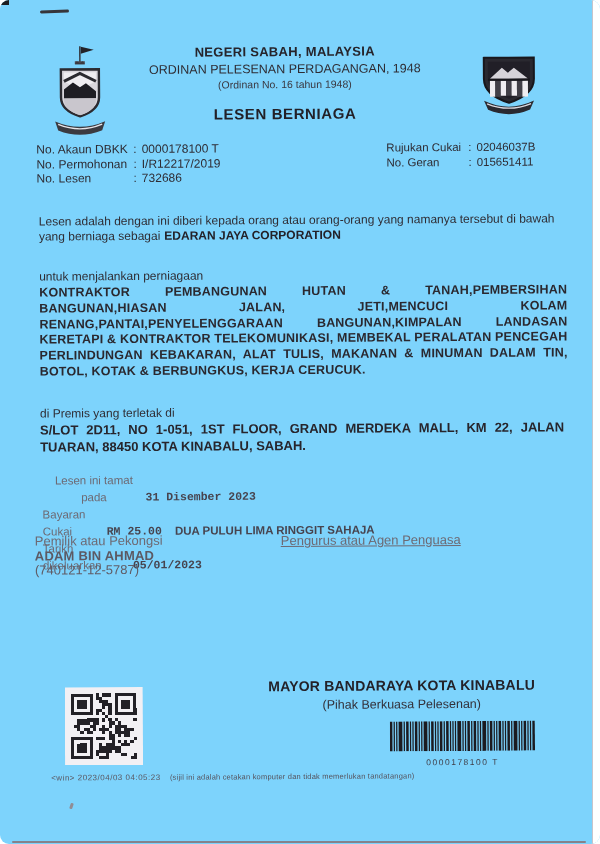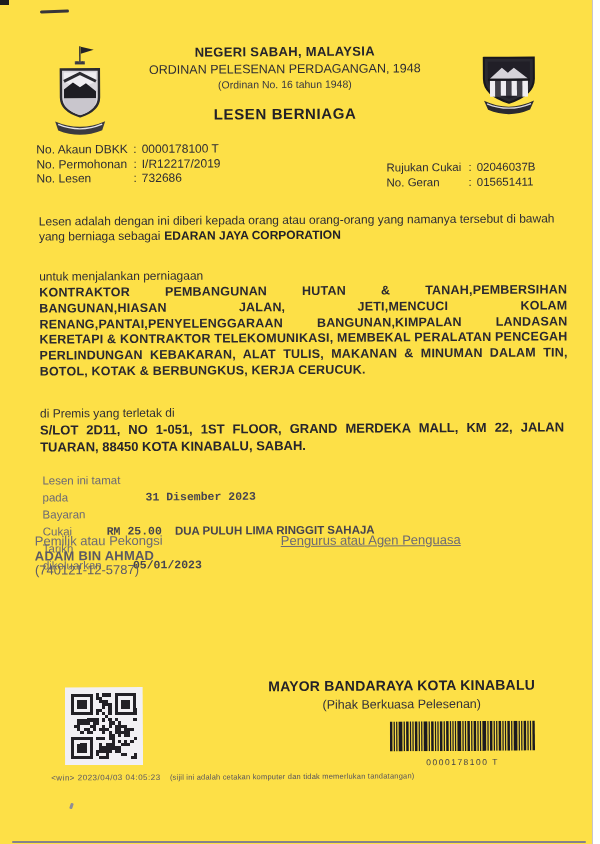--- a/index.html
+++ b/index.html
@@ -1,18 +1,18 @@
 <!DOCTYPE html>
 <html><head>
 <meta charset="utf-8">
 <style>
   html,body{margin:0;padding:0;}
   body{width:600px;height:844px;background:#fff;font-family:"Liberation Sans",sans-serif;}
-  .paper{position:relative;width:600px;height:844px;background:#fde047;overflow:hidden;
-         color:#2c2a31;-webkit-font-smoothing:antialiased;}
+  .paper{position:relative;width:600px;height:844px;background:#7dd3fc;overflow:hidden;
+         color:#2c2a31;border-radius:9px;-webkit-font-smoothing:antialiased;}
   .scan-rotate{position:absolute;inset:0;transform:rotate(-0.35deg);transform-origin:50% 50%;}
 
   
   .right-edge-white{position:absolute;right:0;top:0;width:7px;height:100%;background:#ffffff;}
   .right-edge-line{position:absolute;right:6px;top:0;width:2px;height:100%;background:#c7c4cb;}
   .bottom-edge{position:absolute;left:12px;right:14px;bottom:1px;height:2px;background:#85828b;border-radius:2px;}
   .corner-speck{position:absolute;left:0;top:0;width:9px;height:5px;background:#1d1d1f;}
   .pen-mark{position:absolute;left:40px;top:10px;width:29px;height:3px;background:#37353a;border-radius:2px;transform:rotate(-2deg);}
   .small-speck{position:absolute;left:70px;top:803px;width:3px;height:6px;background:#908d95;transform:rotate(18deg);border-radius:1px;}
 
@@ -21,21 +21,21 @@
   .h-line1{font-weight:bold;font-size:13px;letter-spacing:.3px;color:#26242b;}
   .h-line2{font-size:12.5px;margin-top:3px;color:#2e2c33;}
   .h-line3{font-size:10.5px;margin-top:2px;color:#3a3840;}
   .h-title{font-weight:bold;font-size:15px;letter-spacing:.6px;margin-top:15px;color:#222027;}
 
   .crest{position:absolute;left:50px;top:44px;}
   .badge{position:absolute;left:477px;top:56px;}
 
   
   .fields{position:absolute;left:38px;top:141px;font-size:12px;line-height:14.5px;color:#2e2c34;}
-  .fields-right{position:absolute;left:388px;top:141px;font-size:11.5px;line-height:14.5px;color:#2e2c34;margin-top:20px;}
+  .fields-right{position:absolute;left:388px;top:141px;font-size:11.5px;line-height:14.5px;color:#2e2c34;}
   .frow{white-space:nowrap;}
   .flabel{display:inline-block;}
   .fields .flabel{width:97px;}
   .fields-right .flabel{width:82px;}
   .fcolon{display:inline-block;margin-right:5px;}
 
   
   .grant{position:absolute;left:40px;top:213px;width:520px;font-size:12px;line-height:15px;color:#2f2d34;}
   .biz-name{font-weight:bold;color:#232128;margin-left:4px;}
 
@@ -46,21 +46,21 @@
 
   
   .premises-label{position:absolute;left:40px;top:405px;font-size:12px;color:#2f2d34;text-align:center;}
   .premises-addr{position:absolute;left:40px;top:421px;width:524px;font-weight:bold;font-size:13px;
                  line-height:16.5px;text-align:justify;color:#27252c;}
 
   
   .lic{position:absolute;left:42px;top:471px;font-size:11.5px;line-height:16.5px;}
   .lic .lbl{display:inline-block;color:#6d6a74;}
   .lic .val{font-weight:bold;color:#47444f;font-family:Liberation Mono, monospace;}
-  .lic-row1 .lbl{width:103px;}
+  .lic-row1 .lbl{width:103px;text-align:center;}
   .lic-row2 .lbl{width:64px;}
   .lic-row3 .lbl{width:90px;}
   .lic-words{font-weight:bold;color:#47444f;margin-left:13px;}
 
   
   .sig-left{position:absolute;left:34px;top:533px;font-size:13px;line-height:14.5px;color:#6d6a74;}
   .sig-name{color:#5c5963;font-weight:bold;letter-spacing:.2px;}
   .sig-id{color:#605d67;}
   .sig-right{position:absolute;left:280px;top:533px;font-size:13px;color:#6d6a74;text-decoration:underline;}
 

